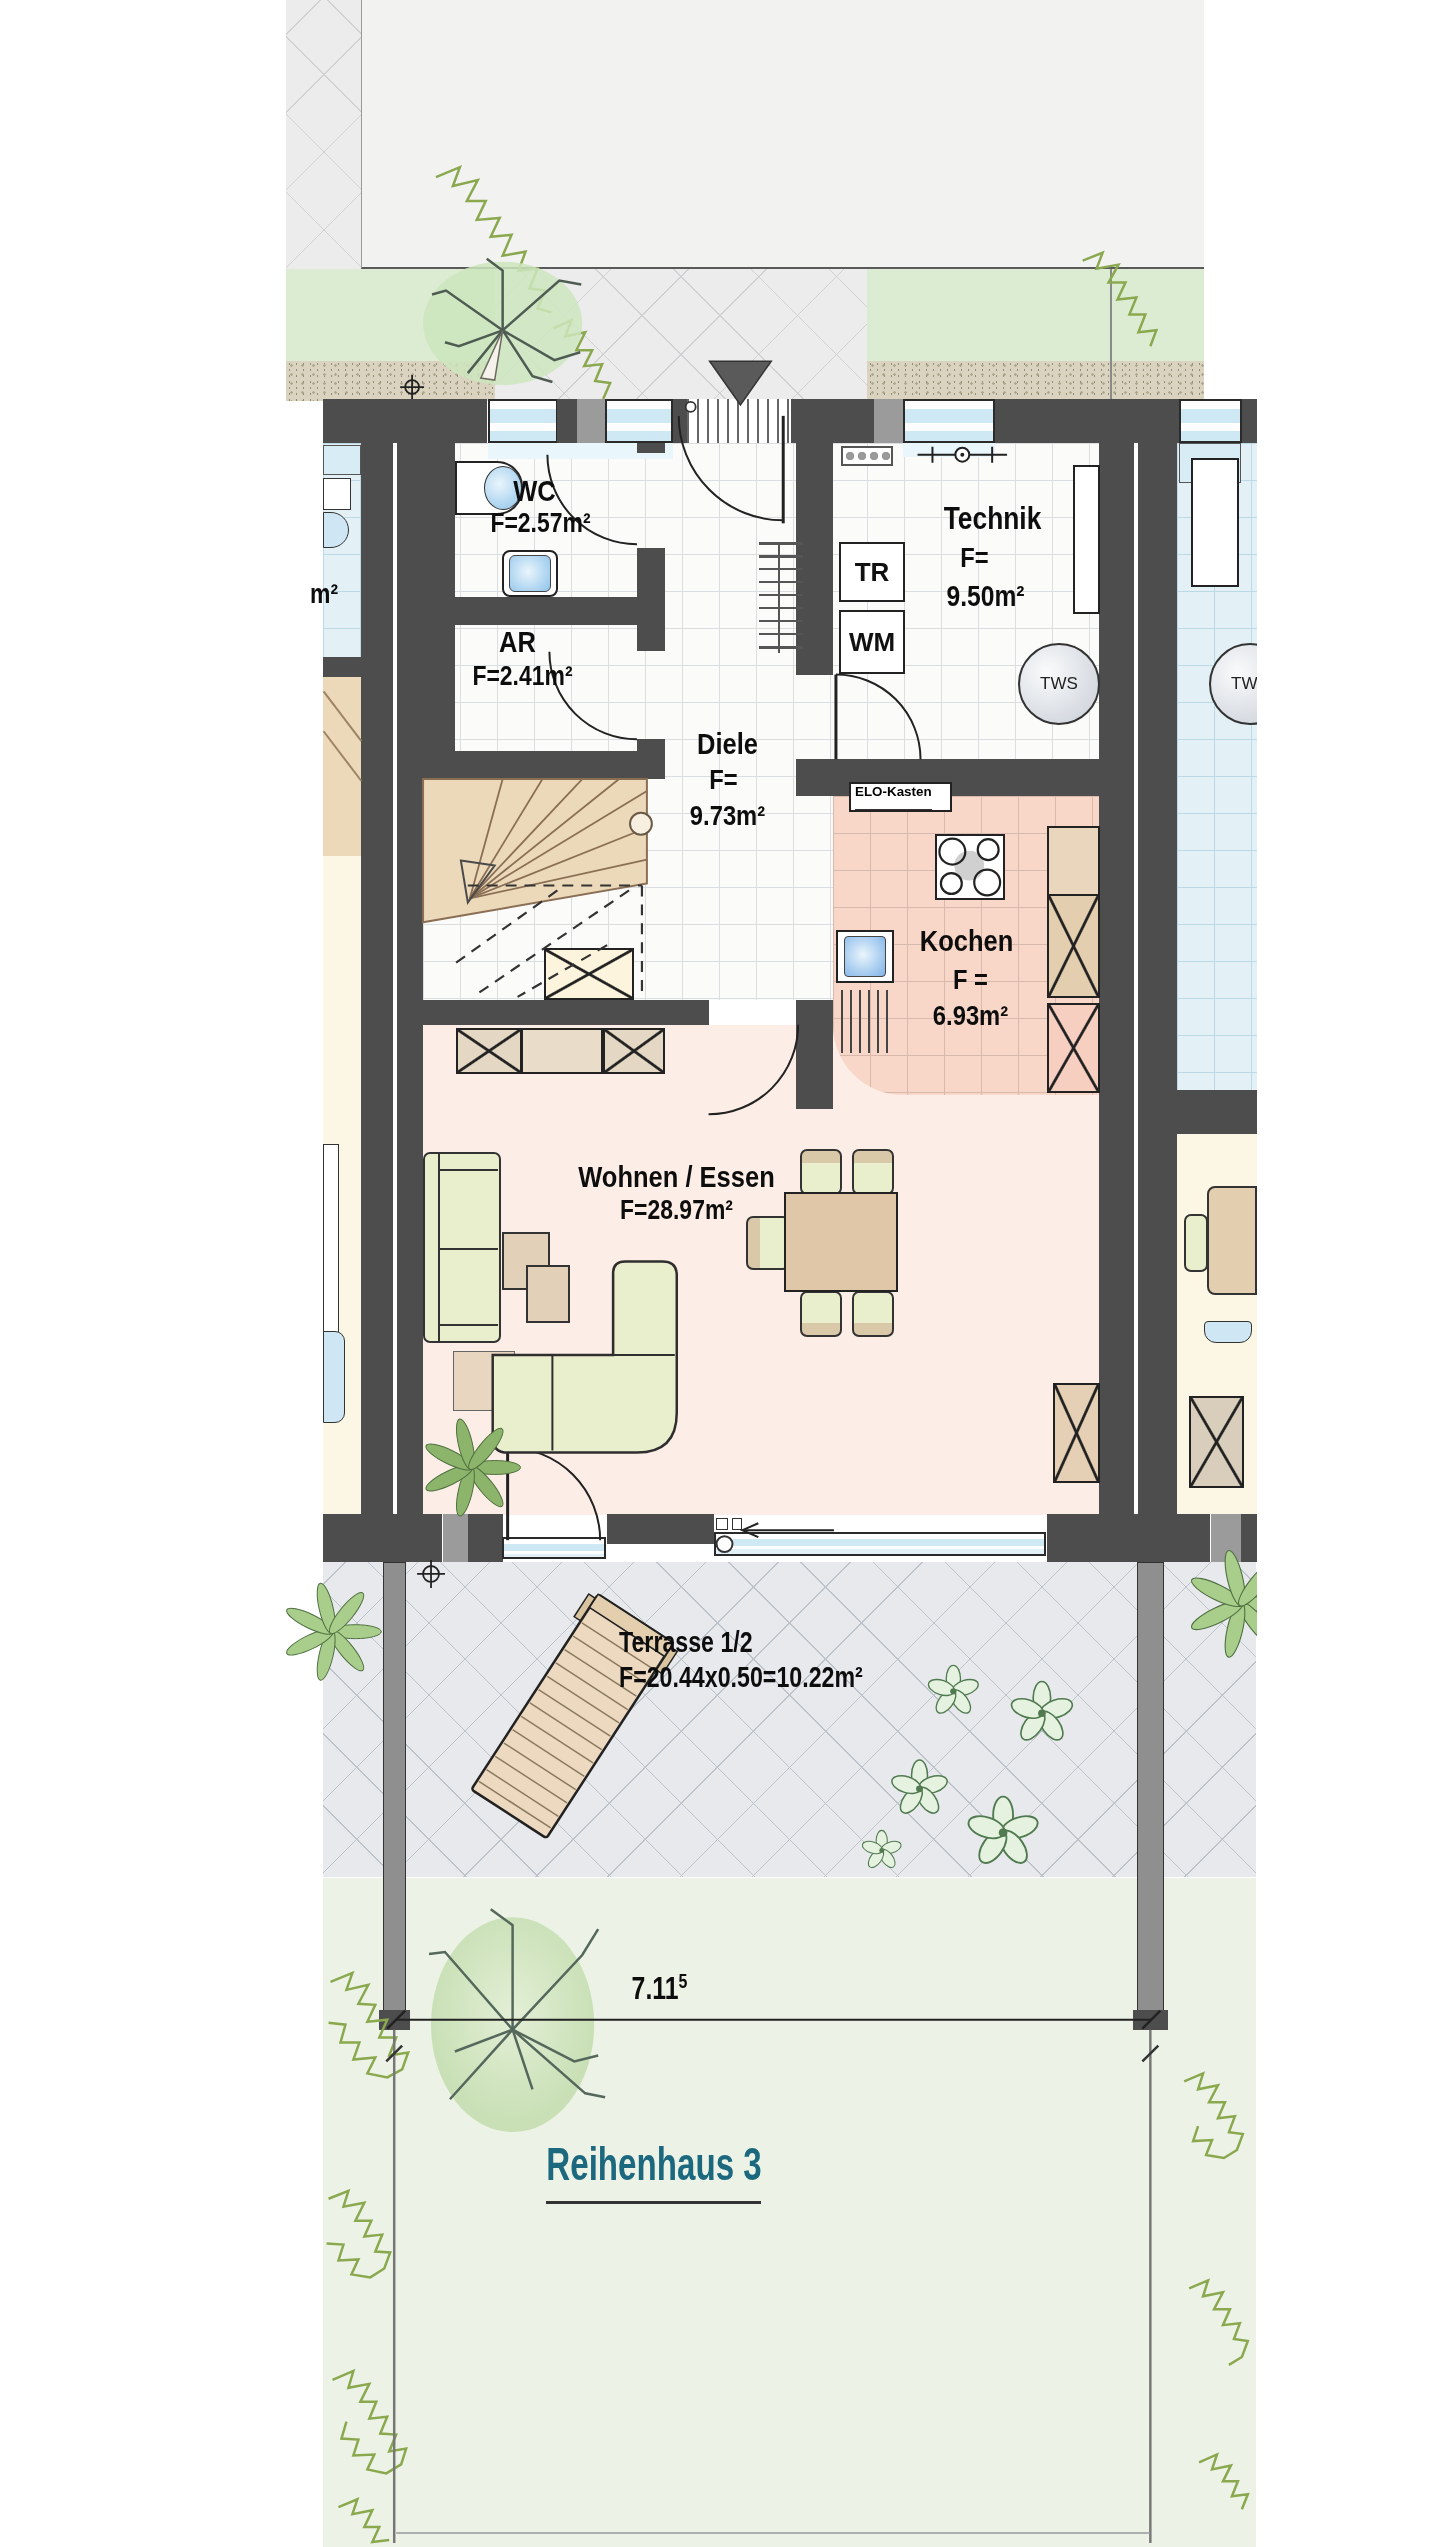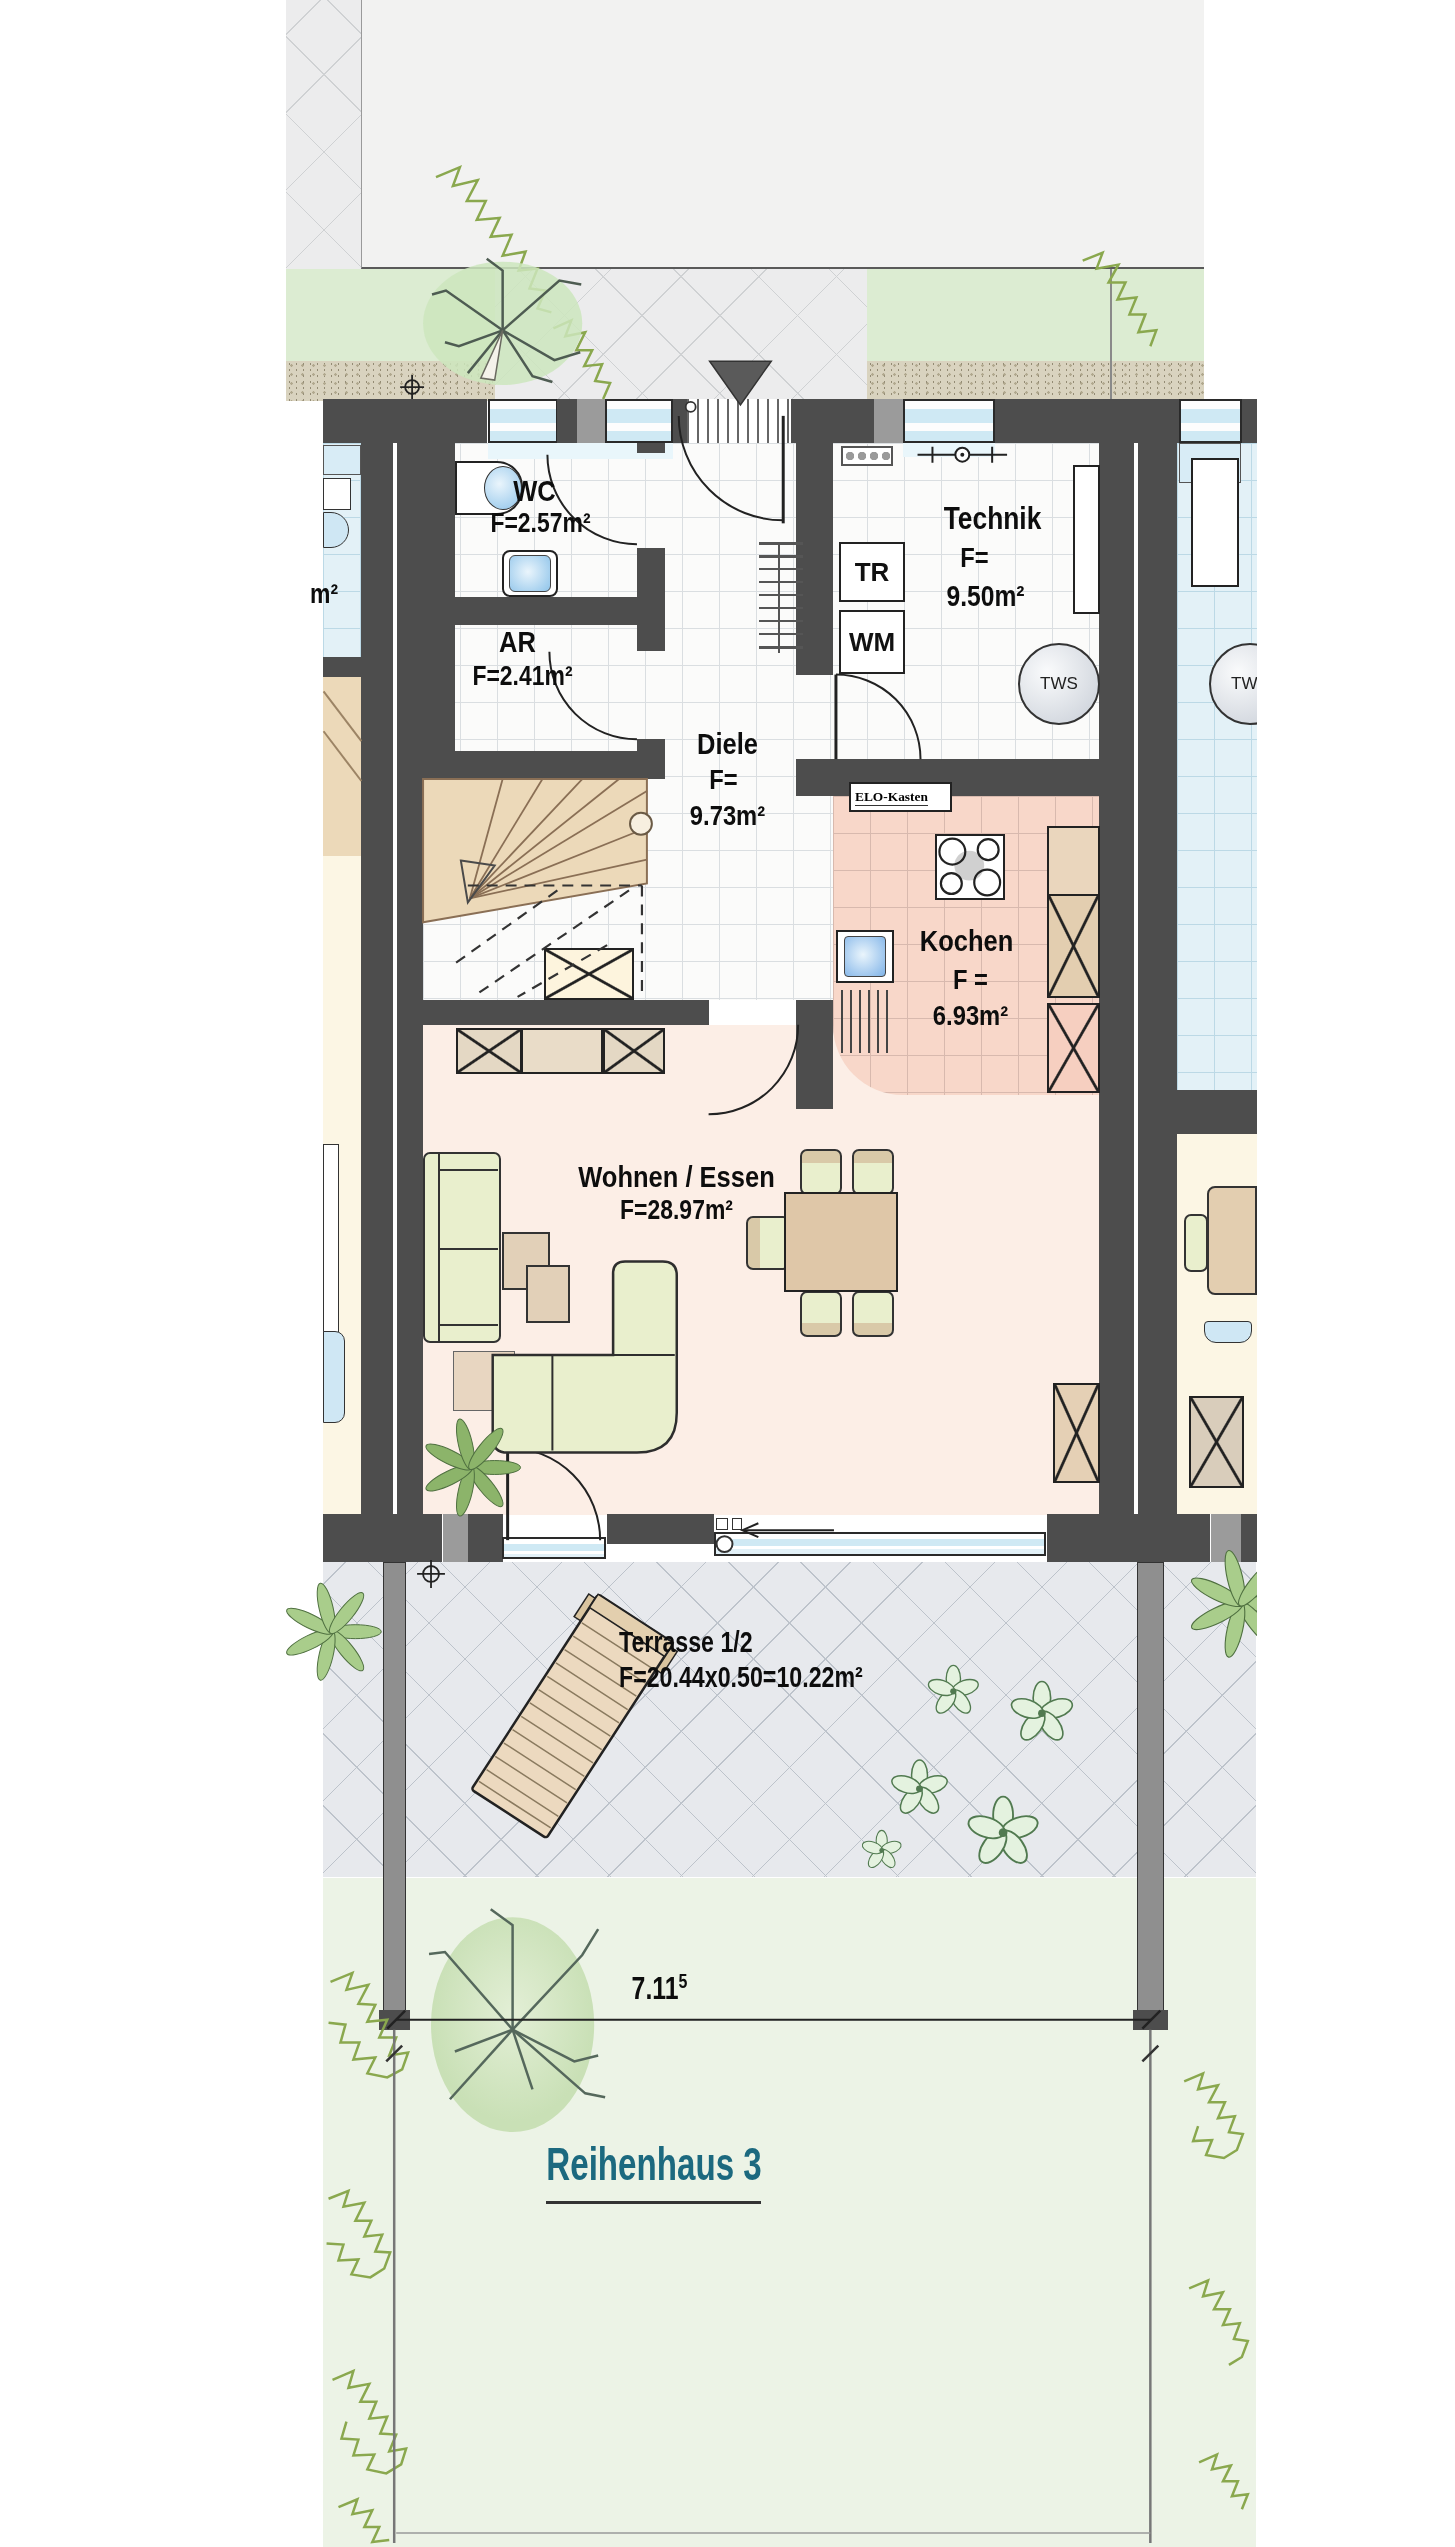--- a/index.html
+++ b/index.html
@@ -138,21 +138,21 @@
       <span>WM</span>
     </div>
   <div class="abs" style="left:1073px;top:465px;width:27px;height:149px;background:#fff;border:2px solid #222;"></div>
   <div class="abs" style="left:1018px;top:643px;width:82px;height:82px;border:2px solid #333;border-radius:50%;background:radial-gradient(circle at 35% 35%,#fafbfc,#c7cdd6);display:flex;align-items:center;justify-content:center;font-size:17px;color:#222;">
       <span>TWS</span>
     </div>
   <div class="abs" style="left:1209px;top:643px;width:82px;height:82px;border:2px solid #333;border-radius:50%;background:radial-gradient(circle at 35% 35%,#fafbfc,#c7cdd6);display:flex;align-items:center;justify-content:center;font-size:17px;color:#222;">
       <span>TWS</span>
     </div>
 
-  <div class="abs" style="left:849px;top:782px;width:103px;height:30px;background:#fff;border:2px solid #222;display:flex;align-items:center;padding-left:4px;font-size:13.4px;font-weight:bold;font-family:Liberation Serif, serif;">
+  <div class="abs" style="left:849px;top:782px;width:103px;height:30px;background:#fff;border:2px solid #222;display:flex;padding-left:4px;font-size:13.4px;font-weight:bold;">
       <span style="border-bottom:1.5px solid #333;">ELO-Kasten</span>
     </div>
 
   <div class="abs" style="left:935px;top:834px;width:70px;height:66px;background:#fff;border:2px solid #222;"></div>
   <div class="abs" style="left:836px;top:930px;width:58px;height:53px;background:#fff;border:2px solid #222;"></div>
   <div class="abs" style="left:844px;top:936px;width:42px;height:41px;background:radial-gradient(circle at 45% 45%,#eaf5fc,#7fb3e8);border:1.5px solid #444;border-radius:4px;"></div>
   <div class="abs dish" style="left:841px;top:990px;width:50px;height:63px;"></div>
   <div class="abs" style="left:1047px;top:826px;width:53px;height:70px;background:#ead6bd;border:2px solid #222;"></div>
   <div class="abs xbox" style="left:1047px;top:894px;width:53px;height:104px;background-color:var(--beige);"></div>
   <div class="abs xbox" style="left:1047px;top:1003px;width:53px;height:90px;background-color:#f6cfc0;"></div>

